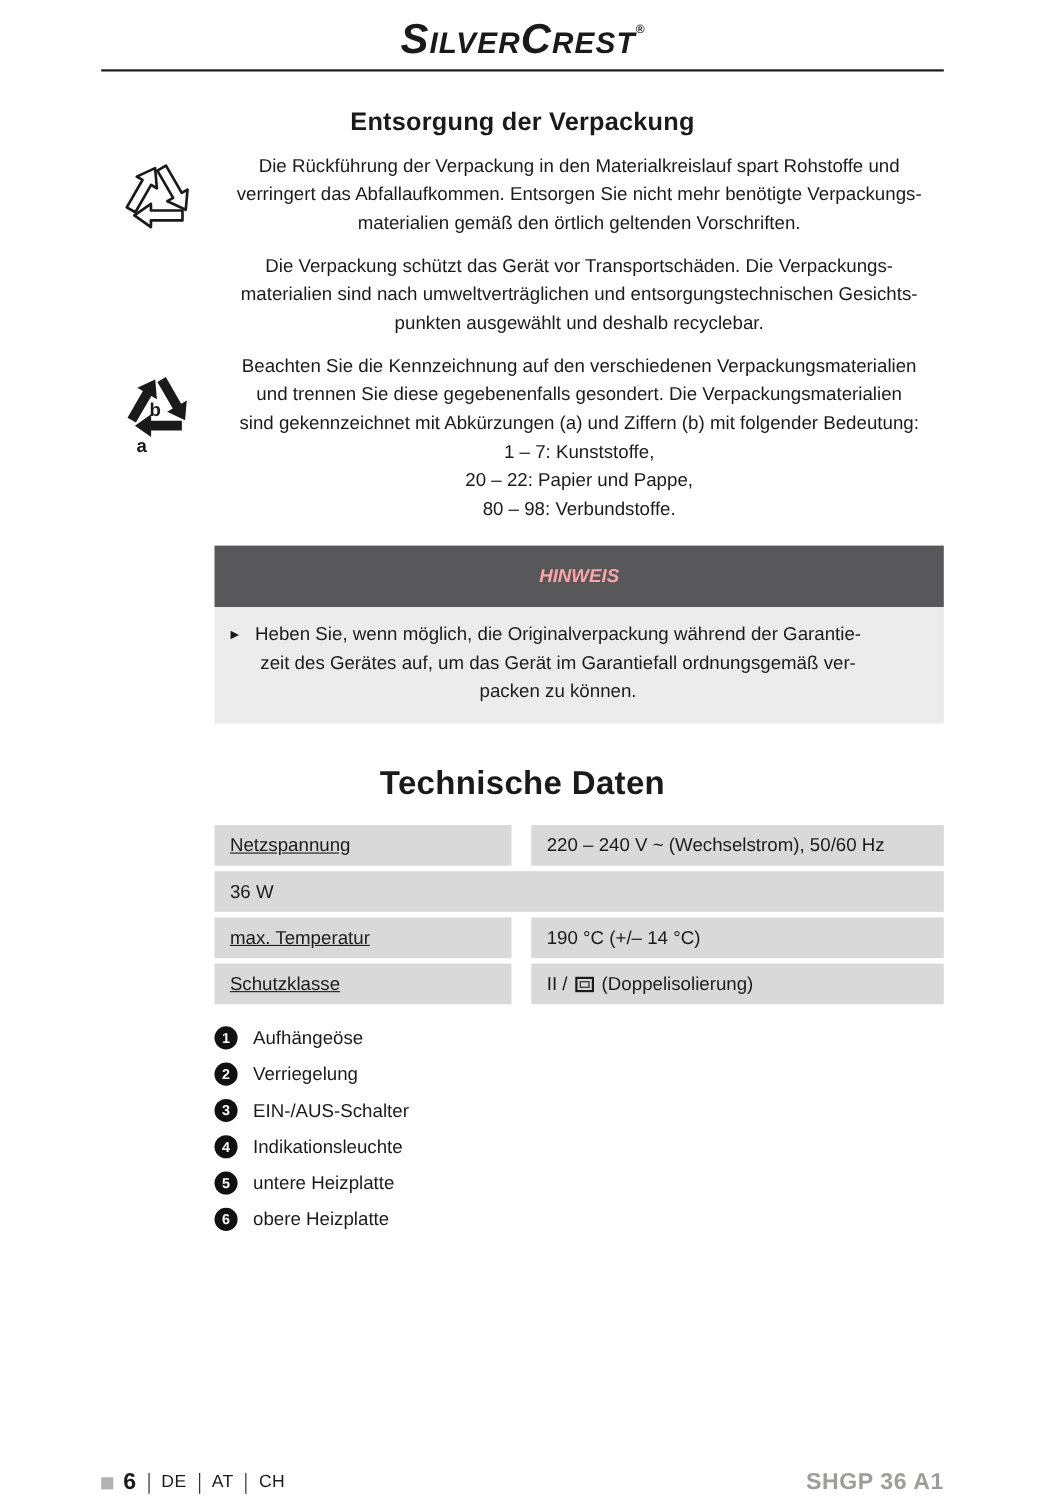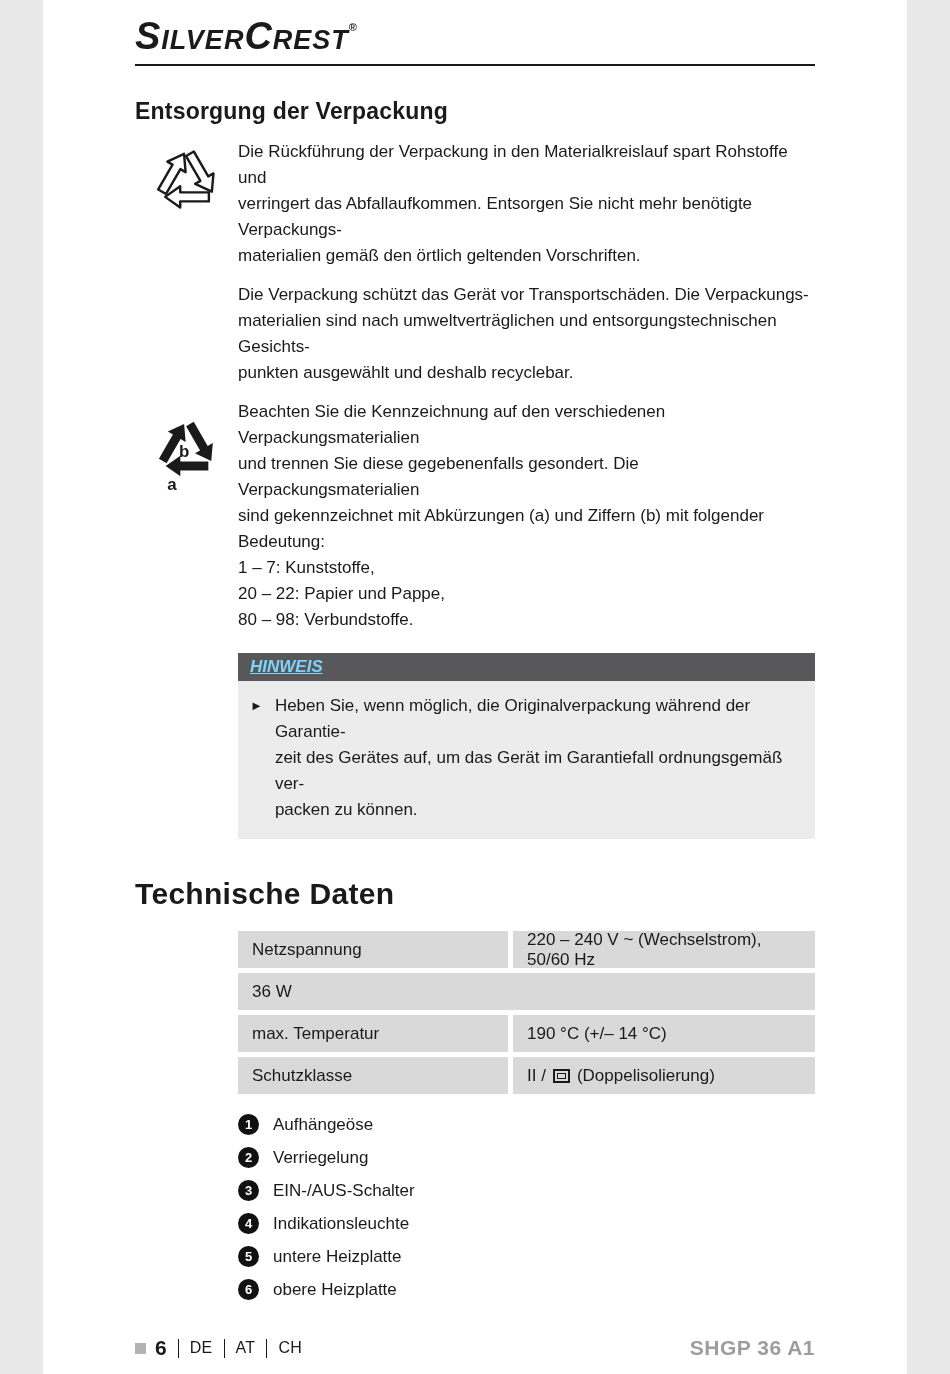--- a/index.html
+++ b/index.html
@@ -1,47 +1,48 @@
 <!DOCTYPE html>
 <html><head>
 <meta charset="utf-8">
 <style>
   html,body{margin:0;padding:0;background:#e8e8e8;}
   .page{
-    width:864px;height:1374px;margin:0 auto;position:relative;
+    width:950px;height:1374px;margin:0 auto;position:relative;
     background:#ffffff;color:#1a1a1a;overflow:hidden;
     font-family:"Liberation Sans","DejaVu Sans",sans-serif;
+    text-align:center;
   }
   
   .header{padding:16px 92px 0 92px;}
   .brand{font-style:italic;font-weight:bold;white-space:nowrap;}
   .brand-part{display:inline-block;font-size:27px;letter-spacing:1px;text-transform:uppercase;line-height:40px;}
   .brand-part::first-letter{font-size:38px;}
   .brand-reg{font-size:11px;vertical-align:18px;font-style:normal;font-weight:bold;}
   .header-rule{border:none;border-top:2px solid #1a1a1a;margin:4px 0 0 0;}
   
   .content{padding:0 92px;}
   .section-title{font-size:23px;font-weight:bold;margin:32px 0 14px 0;letter-spacing:0.2px;}
   .big-title{font-size:30px;font-weight:bold;margin:38px 0 20px 0;letter-spacing:0.3px;}
   .row{display:flex;align-items:flex-start;margin-bottom:13px;}
   .icon-col{flex:0 0 103px;display:flex;justify-content:center;padding-top:2px;}
   .body-text{margin:0;font-size:17px;line-height:26px;white-space:pre-line;flex:1;}
   
   .note{margin:20px 0 0 103px;}
-  .note-header{background:#58585a;color:#7dd3fc;font-style:italic;font-weight:bold;
-    font-size:17px;padding:3px 12px;line-height:22px;text-decoration:underline;}
+  .note-header{background:#58585a;color:#fca5a5;font-style:italic;font-weight:bold;
+    font-size:17px;padding:17px 12px;line-height:22px;}
   .note-body{background:#ececec;padding:12px 14px 16px 12px;display:flex;gap:12px;}
   .note-bullet{font-size:13px;line-height:26px;flex:0 0 auto;}
   .note-text{margin:0;font-size:17px;line-height:26px;white-space:pre-line;}
   
   .tech-table{margin-left:103px;}
   .trow{display:flex;margin-bottom:5px;}
   .tcell{background:#d9d9d9;font-size:17px;display:flex;align-items:center;
     padding:0 14px;height:37px;box-sizing:border-box;}
-  .tkey{flex:0 0 270px;margin-right:5px;}
+  .tkey{flex:0 0 270px;margin-right:18px;text-decoration:underline;}
   .tval{flex:1;}
   .dbl-ins{display:inline-block;width:17px;height:14px;border:2px solid #1a1a1a;
     position:relative;margin:0 7px;vertical-align:-2px;box-sizing:border-box;}
   .dbl-ins::after{content:"";position:absolute;left:2px;right:2px;top:2px;bottom:2px;
     border:1.5px solid #1a1a1a;}
   
   .device-list{list-style:none;margin:20px 0 0 103px;padding:0;}
   .device-item{display:flex;align-items:center;gap:14px;margin-bottom:12px;}
   .num-circle{flex:0 0 auto;width:21px;height:21px;border-radius:50%;background:#111111;
     color:#ffffff;font-size:13px;font-weight:bold;display:flex;align-items:center;justify-content:center;}

